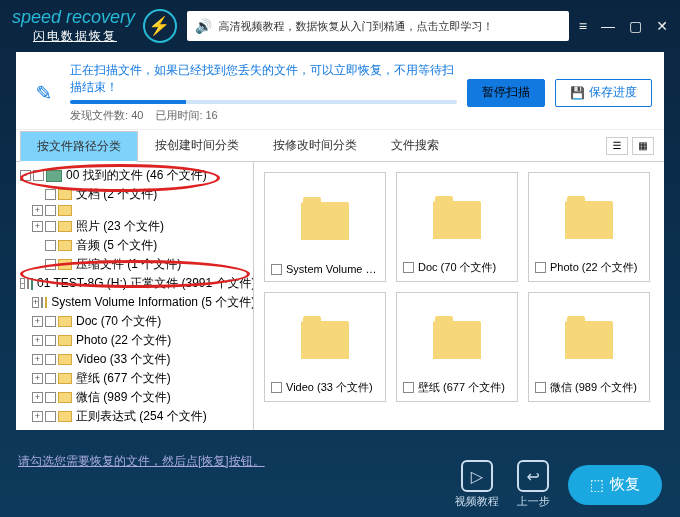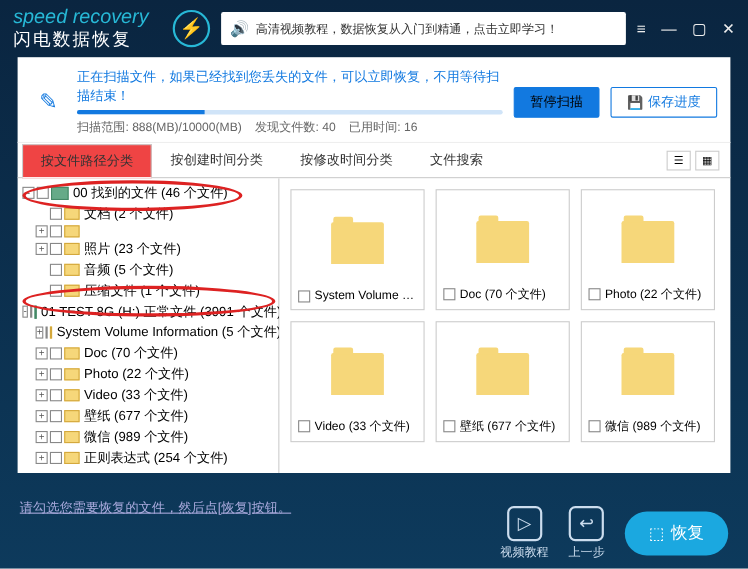--- a/index.html
+++ b/index.html
@@ -1,39 +1,39 @@
 <!DOCTYPE html>
 <html><head>
 <meta charset="utf-8">
 <style>
 * { margin: 0; padding: 0; box-sizing: border-box; }
 body { font-family: "Microsoft YaHei", sans-serif; font-size: 12px; background: #f0f0f0; }
 .app { width: 680px; height: 517px; background: linear-gradient(180deg, #0a2540 0%, #0d3a5c 100%); position: relative; }
 .titlebar { height: 52px; display: flex; align-items: center; padding: 0 12px; color: #fff; }
-.logo { display: flex; align-items: center; gap: 22px; }
+.logo { display: flex; align-items: center; gap: 8px; }
 .logo-text { font-style: italic; font-size: 18px; color: #27b8d6; }
-.logo-sub { font-size: 16px; letter-spacing: 2px; margin-left: 0; }
+.logo-sub { font-size: 12px; letter-spacing: 2px; margin-left: 21px; text-decoration: underline; }
 .logo-circle { width: 34px; height: 34px; border: 2px solid #27b8d6; border-radius: 50%; display: flex; align-items: center; justify-content: center; color: #27b8d6; font-size: 18px; }
 .banner { flex: 1; margin: 0 10px; background: #fff; height: 30px; border-radius: 2px; display: flex; align-items: center; padding: 0 8px; font-size: 11px; color: #333; }
 .speaker { color: #888; margin-right: 6px; font-size: 14px; }
 .winbtns { display: flex; gap: 14px; color: #eee; font-size: 14px; }
 .winbtn { cursor: pointer; }
 .content { background: #fff; margin: 0 16px; height: 378px; display: flex; flex-direction: column; }
 .scanbar { display: flex; align-items: center; padding: 10px 12px 6px; gap: 10px; border-bottom: 1px solid #eee; }
 .scanicon { width: 32px; height: 32px; display: flex; align-items: center; justify-content: center; color: #1279e0; font-size: 20px; }
 .scaninfo { flex: 1; }
 .scanmsg { font-size: 12px; color: #1279e0; margin-bottom: 4px; }
 .progress { height: 4px; background: #d0e4f8; border-radius: 2px; margin-bottom: 4px; overflow: hidden; }
 .progress-fill { height: 100%; background: #1279e0; width: 30%; }
 .scanstats { font-size: 11px; color: #666; display: flex; gap: 12px; }
 .btn { height: 28px; padding: 0 14px; border: 1px solid #1279e0; background: #fff; color: #1279e0; cursor: pointer; border-radius: 2px; font-size: 12px; display: flex; align-items: center; gap: 4px; }
 .btn.primary { background: #1279e0; color: #000000; }
 .tabs { display: flex; border-bottom: 1px solid #ccc; padding: 0 4px; align-items: center; }
 .tab { padding: 6px 16px; font-size: 12px; color: #333; border: 1px solid transparent; cursor: pointer; }
-.tab.active { border: 1px solid #ccc; border-bottom: 1px solid #fff; margin-bottom: -1px; background: #ef4444; }
+.tab.active { border: 1px solid #ccc; border-bottom: 1px solid #fff; margin-bottom: -1px; background: #7dd3fc; }
 .viewbtns { margin-left: auto; display: flex; gap: 4px; padding-right: 6px; }
 .viewbtn { width: 22px; height: 18px; border: 1px solid #ccc; display: flex; align-items: center; justify-content: center; font-size: 10px; cursor: pointer; }
 .body { flex: 1; display: flex; overflow: hidden; }
 .tree { width: 238px; border-right: 1px solid #ccc; overflow-y: auto; font-size: 12px; padding: 4px 0; position: relative; }
 .tree-item { display: flex; align-items: center; padding: 1px 4px; white-space: nowrap; gap: 2px; }
 .exp { width: 11px; height: 11px; border: 1px solid #888; display: inline-flex; align-items: center; justify-content: center; font-size: 9px; line-height: 1; cursor: pointer; color: #555; }
 .chk { width: 11px; height: 11px; border: 1px solid #888; display: inline-block; }
 .drive-icon { width: 16px; height: 12px; background: #6a8; border: 1px solid #486; display: inline-block; }
 .folder-icon { width: 14px; height: 11px; background: #f6d77a; border: 1px solid #d4a83c; display: inline-block; }
 .tlabel { margin-left: 2px; }
@@ -79,21 +79,20 @@
 
   <div class="content">
     <div class="scanbar">
       <div class="scanicon">✎</div>
       <div class="scaninfo">
         <div class="scanmsg">正在扫描文件，如果已经找到您丢失的文件，可以立即恢复，不用等待扫描结束！</div>
         <div class="progress">
             <div class="progress-fill"></div>
           </div>
         <div class="scanstats">
-          <span><span>扫描范围:</span> <span>888(MB)/10000(MB)</span></span>
           <span><span>发现文件数:</span> <span>40</span></span>
           <span><span>已用时间:</span> <span>16</span></span>
         </div>
       </div>
       <button class="btn primary">暂停扫描</button>
       <button class="btn">
           <span>💾</span>
           <span>保存进度</span>
         </button>
     </div>

